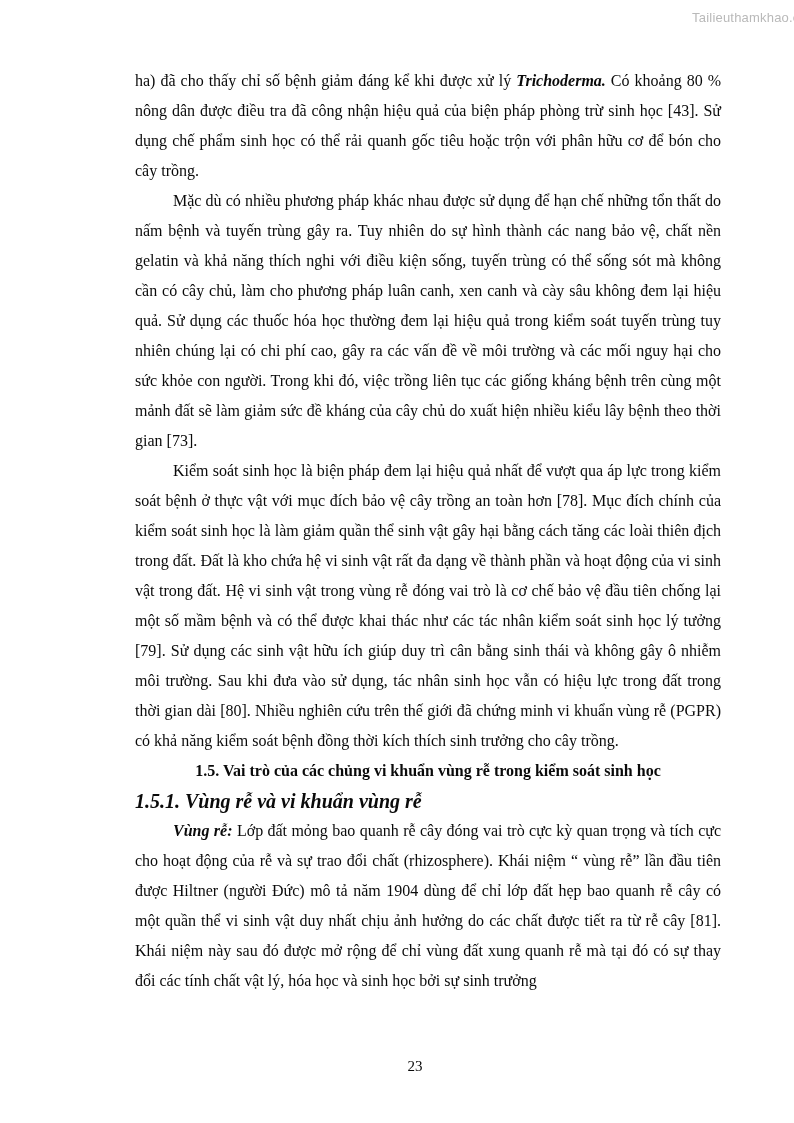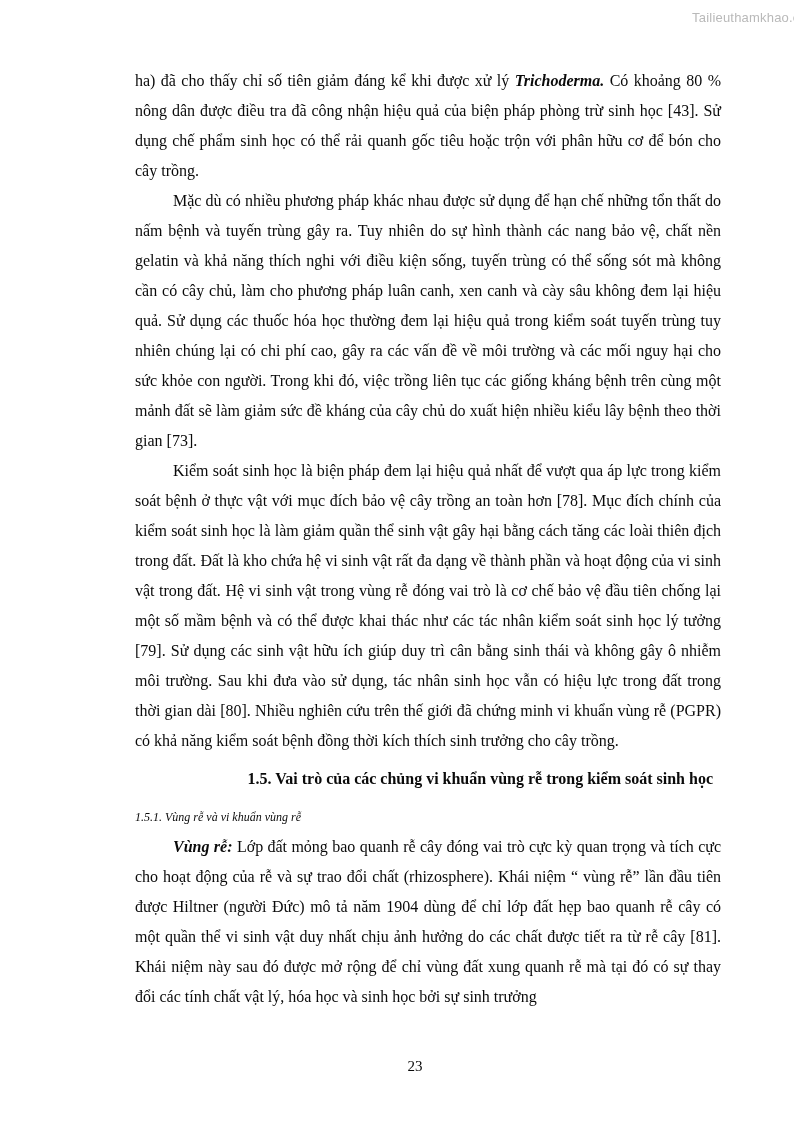--- a/index.html
+++ b/index.html
@@ -37,32 +37,32 @@
     text-align: justify;
   }
   .content p {
     margin: 0;
     text-indent: 38px;
   }
   .content p.no-indent {
     text-indent: 0;
   }
   .content h2 {
-    margin: 8px;
+    margin: 0;
     font-size: 16px;
     line-height: 30px;
     font-weight: bold;
-    text-align: right;
+    text-align: center;
     text-indent: 0;
   }
   .content h3 {
     margin: 0;
-    font-size: 12px;
+    font-size: 20px;
     line-height: 30px;
-    font-weight: normal;
+    font-weight: bold;
     font-style: italic;
     text-align: left;
     text-indent: 0;
   }
   .page-number {
     position: absolute;
     bottom: 48px;
     left: 0;
     width: 100%;
     text-align: center;
@@ -73,21 +73,21 @@
 </style>
 </head>
 <body>
 
 <div class="page">
 
   <div class="watermark">Tailieuthamkhao.com</div>
 
   <div class="content">
 
-    <p class="no-indent"><span>ha) đã cho thấy chỉ số tiên giảm đáng kể khi được xử lý </span><i class="term">Trichoderma.</i><span> Có khoảng 80 % nông dân được điều tra đã công nhận hiệu quả của biện pháp phòng trừ sinh học [43]. Sử dụng chế phẩm sinh học có thể rải quanh gốc tiêu hoặc trộn với phân hữu cơ để bón cho cây trồng.</span></p>
+    <p class="no-indent"><span>ha) đã cho thấy chỉ số bệnh giảm đáng kể khi được xử lý </span><i class="term">Trichoderma.</i><span> Có khoảng 80 % nông dân được điều tra đã công nhận hiệu quả của biện pháp phòng trừ sinh học [43]. Sử dụng chế phẩm sinh học có thể rải quanh gốc tiêu hoặc trộn với phân hữu cơ để bón cho cây trồng.</span></p>
 
     <p>Mặc dù có nhiều phương pháp khác nhau được sử dụng để hạn chế những tổn thất do nấm bệnh và tuyến trùng gây ra. Tuy nhiên do sự hình thành các nang bảo vệ, chất nền gelatin và khả năng thích nghi với điều kiện sống, tuyến trùng có thể sống sót mà không cần có cây chủ, làm cho phương pháp luân canh, xen canh và cày sâu không đem lại hiệu quả. Sử dụng các thuốc hóa học thường đem lại hiệu quả trong kiểm soát tuyến trùng tuy nhiên chúng lại có chi phí cao, gây ra các vấn đề về môi trường và các mối nguy hại cho sức khỏe con người. Trong khi đó, việc trồng liên tục các giống kháng bệnh trên cùng một mảnh đất sẽ làm giảm sức đề kháng của cây chủ do xuất hiện nhiều kiểu lây bệnh theo thời gian [73].</p>
 
     <p>Kiểm soát sinh học là biện pháp đem lại hiệu quả nhất để vượt qua áp lực trong kiểm soát bệnh ở thực vật với mục đích bảo vệ cây trồng an toàn hơn [78]. Mục đích chính của kiểm soát sinh học là làm giảm quần thể sinh vật gây hại bằng cách tăng các loài thiên địch trong đất. Đất là kho chứa hệ vi sinh vật rất đa dạng về thành phần và hoạt động của vi sinh vật trong đất. Hệ vi sinh vật trong vùng rễ đóng vai trò là cơ chế bảo vệ đầu tiên chống lại một số mầm bệnh và có thể được khai thác như các tác nhân kiểm soát sinh học lý tưởng [79]. Sử dụng các sinh vật hữu ích giúp duy trì cân bằng sinh thái và không gây ô nhiễm môi trường. Sau khi đưa vào sử dụng, tác nhân sinh học vẫn có hiệu lực trong đất trong thời gian dài [80]. Nhiều nghiên cứu trên thế giới đã chứng minh vi khuẩn vùng rễ (PGPR) có khả năng kiểm soát bệnh đồng thời kích thích sinh trưởng cho cây trồng.</p>
 
     <h2>1.5. Vai trò của các chủng vi khuẩn vùng rễ trong kiểm soát sinh học</h2>
 
     <h3>1.5.1. Vùng rễ và vi khuẩn vùng rễ</h3>
 
     <p><i class="term">Vùng rễ:</i><span> Lớp đất mỏng bao quanh rễ cây đóng vai trò cực kỳ quan trọng và tích cực cho hoạt động của rễ và sự trao đổi chất (rhizosphere). Khái niệm “ vùng rễ” lần đầu tiên được Hiltner (người Đức) mô tả năm 1904 dùng để chỉ lớp đất hẹp bao quanh rễ cây có một quần thể vi sinh vật duy nhất chịu ảnh hưởng do các chất được tiết ra từ rễ cây [81]. Khái niệm này sau đó được mở rộng để chỉ vùng đất xung quanh rễ mà tại đó có sự thay đổi các tính chất vật lý, hóa học và sinh học bởi sự sinh trưởng</span></p>

